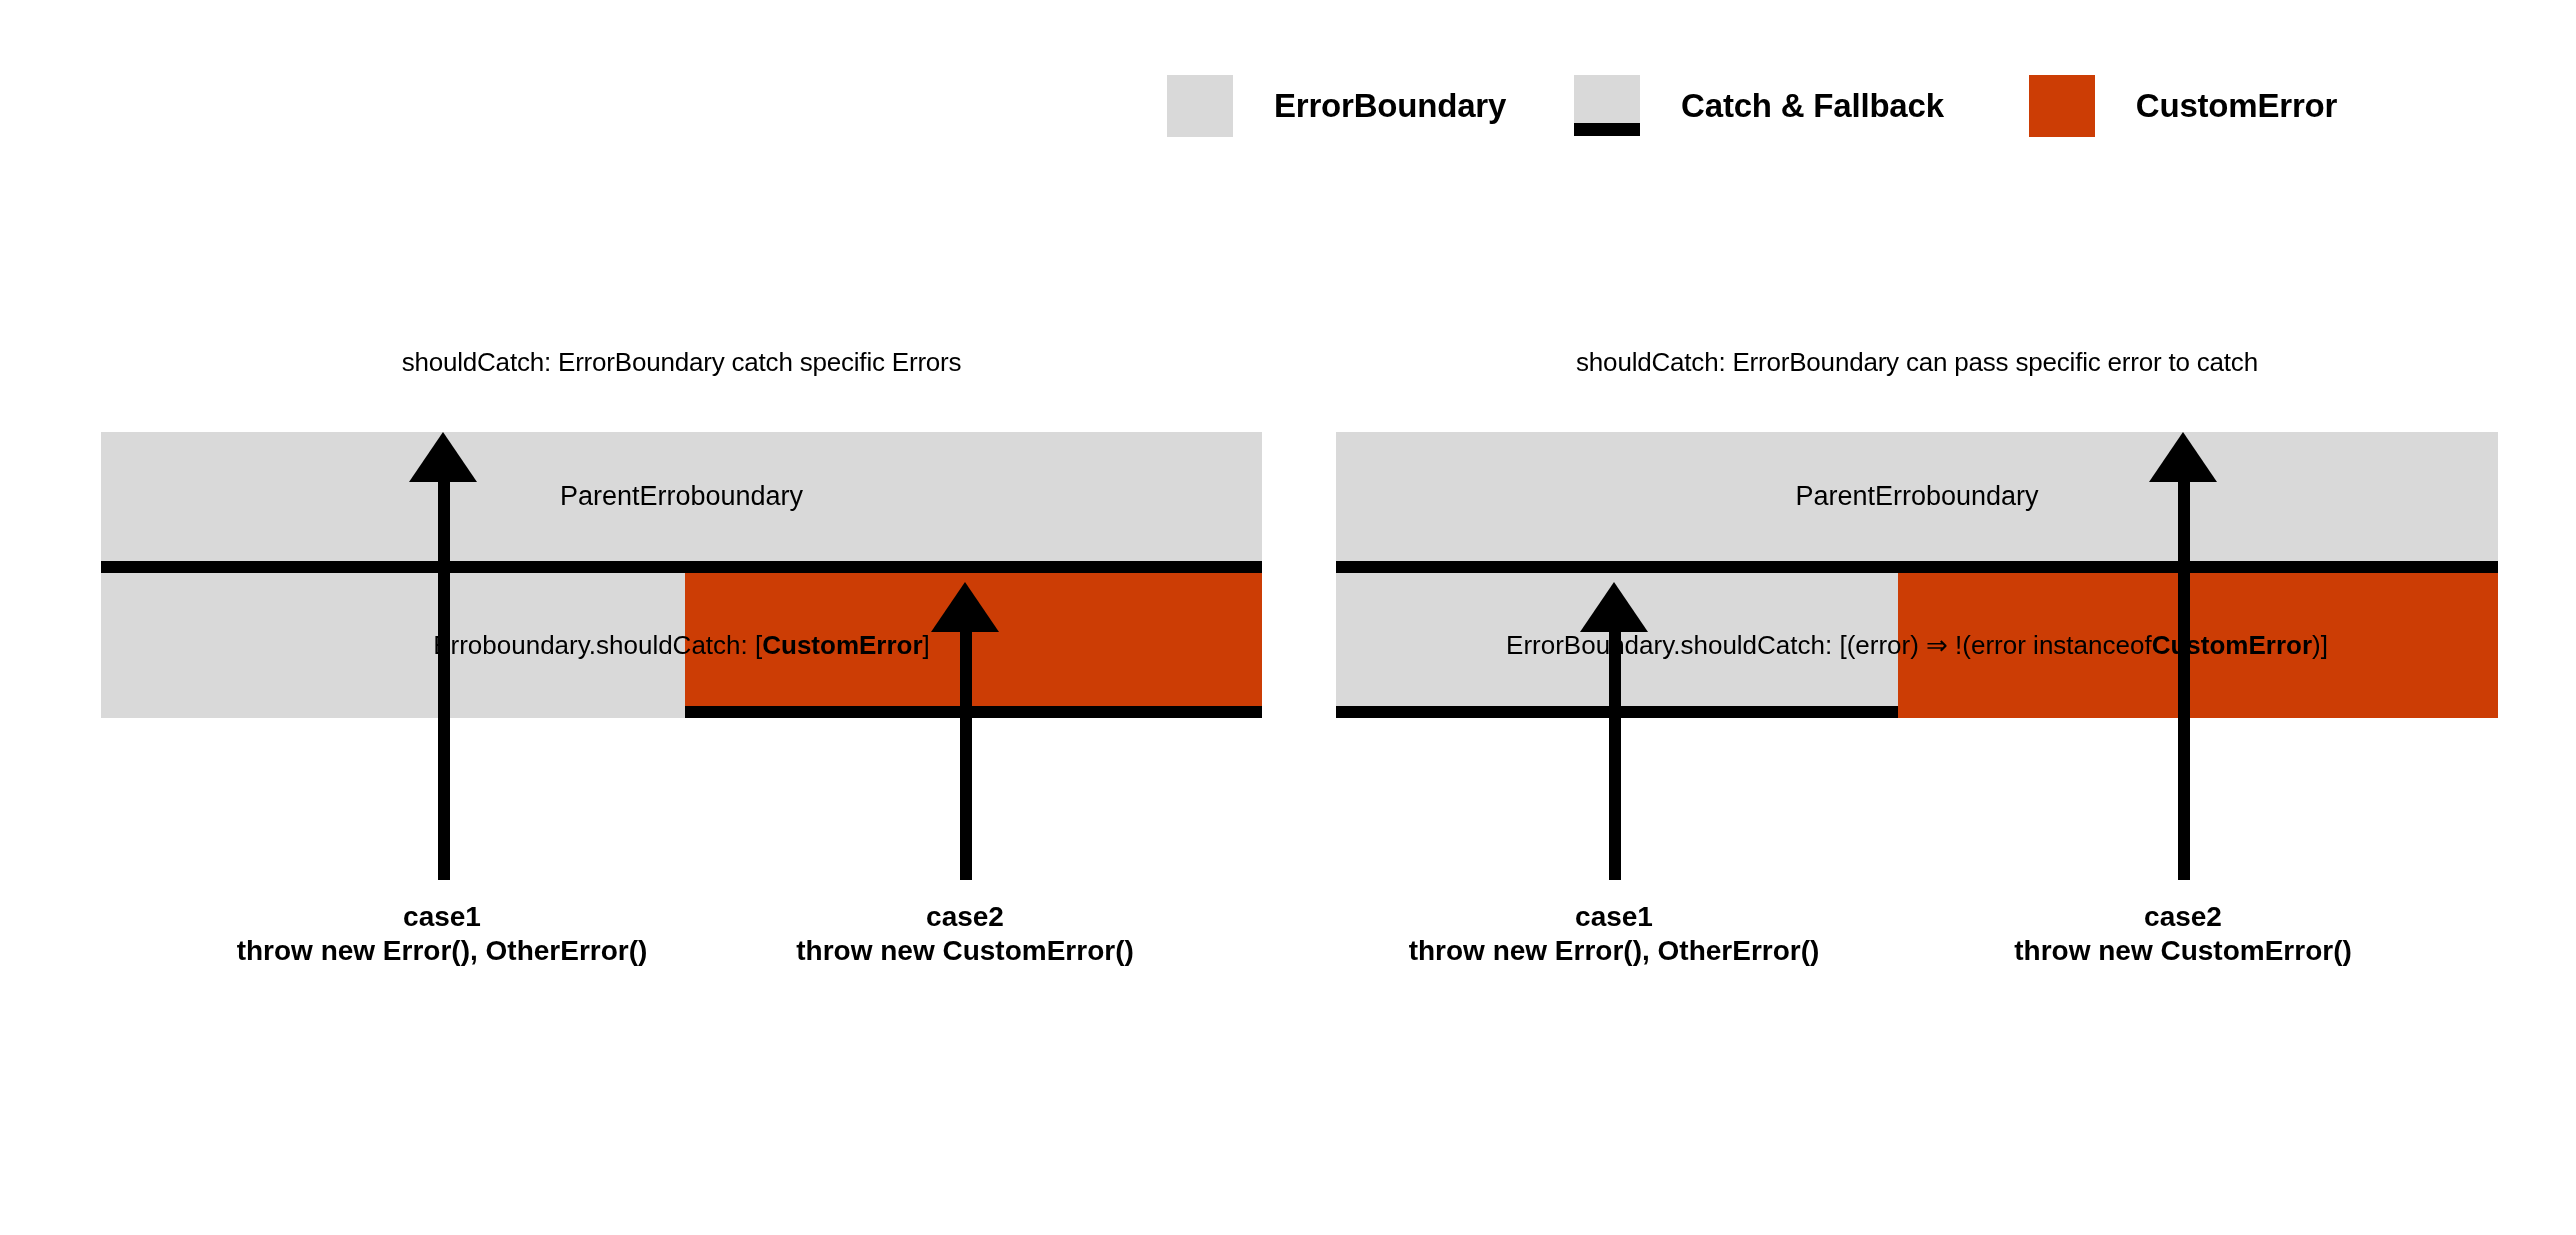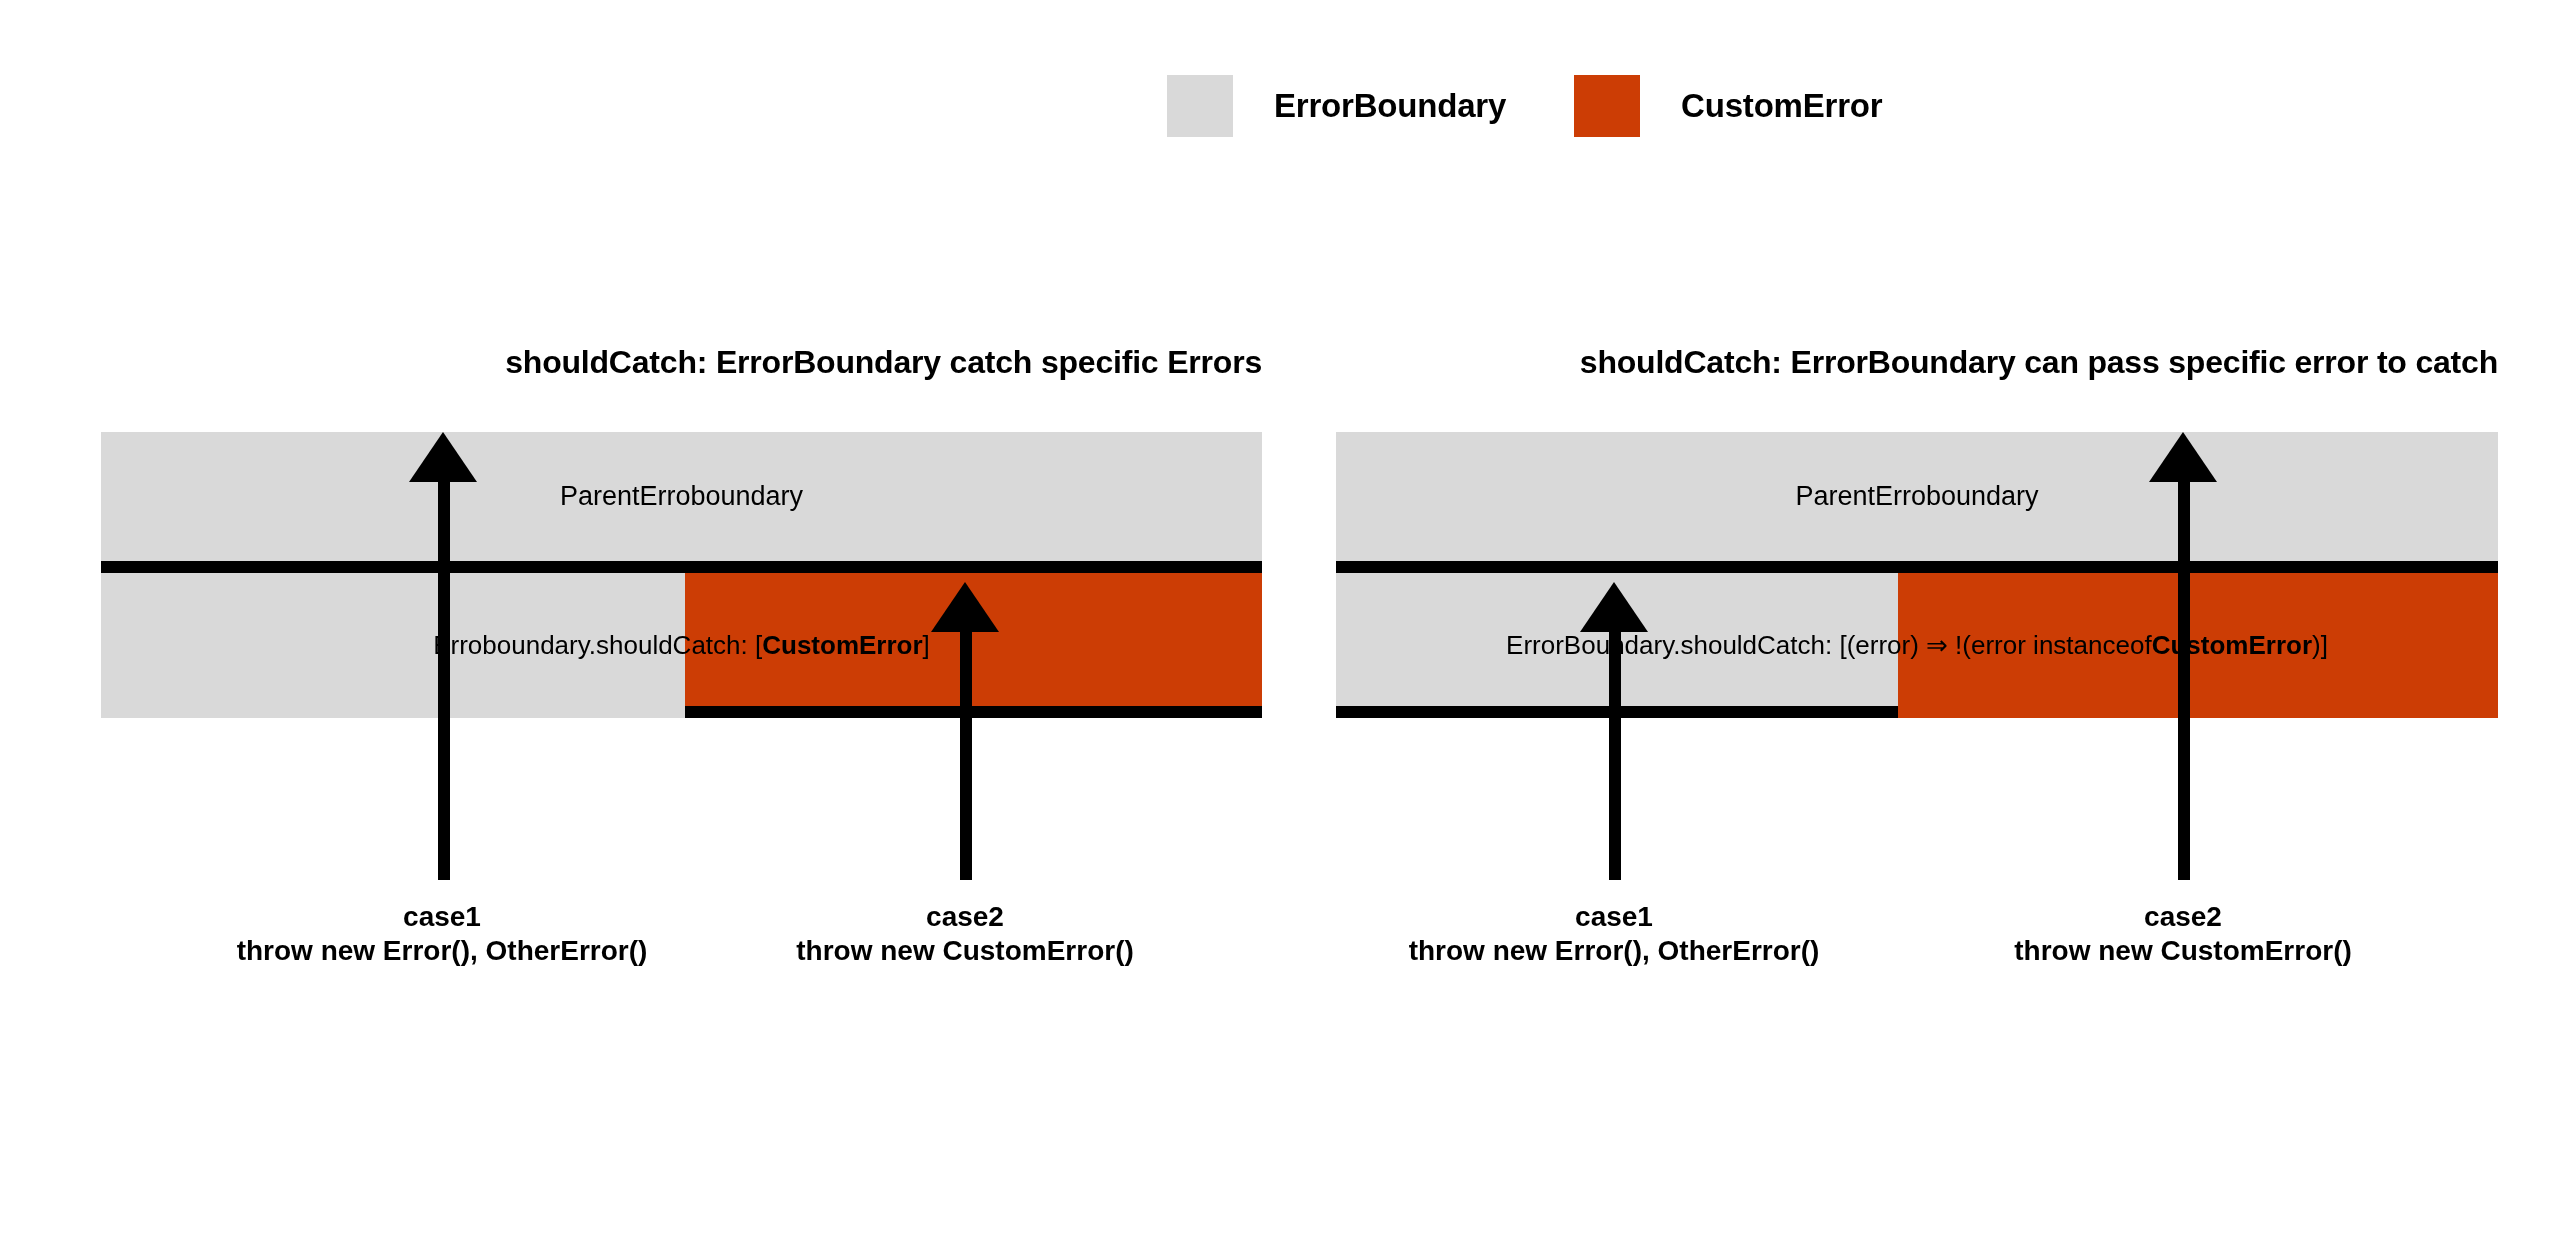--- a/index.html
+++ b/index.html
@@ -54,23 +54,23 @@
 
   
   .panel {
     position: absolute;
     top: 339px;
   }
   #panel-left  { left: 101px;  width: 1161px; }
   #panel-right { left: 1336px; width: 1162px; }
 
   .panel-title {
-    font-size: 32px;
-    font-weight: bold;
-    text-align: right;
+    font-size: 26px;
+    font-weight: normal;
+    text-align: center;
     white-space: nowrap;
     height: 47px;
     line-height: 47px;
     letter-spacing: -0.2px;
   }
 
   .diagram {
     position: relative;
     margin-top: 46px;
   }
@@ -152,20 +152,24 @@
 </head>
 <body>
 
 <div class="legend">
 
   <div class="legend-item gap1">
     <span class="swatch gray"></span>
     <span class="legend-label">ErrorBoundary</span>
   </div>
 
+  <div class="legend-item gap2">
+    <span class="swatch fallback"></span>
+    <span class="legend-label">Catch &amp; Fallback</span>
+  </div>
 
   <div class="legend-item">
     <span class="swatch orange"></span>
     <span class="legend-label">CustomError</span>
   </div>
 
 </div>
 
 <div class="panel" id="panel-left">
   <div class="panel-title">shouldCatch: ErrorBoundary catch specific Errors</div>

